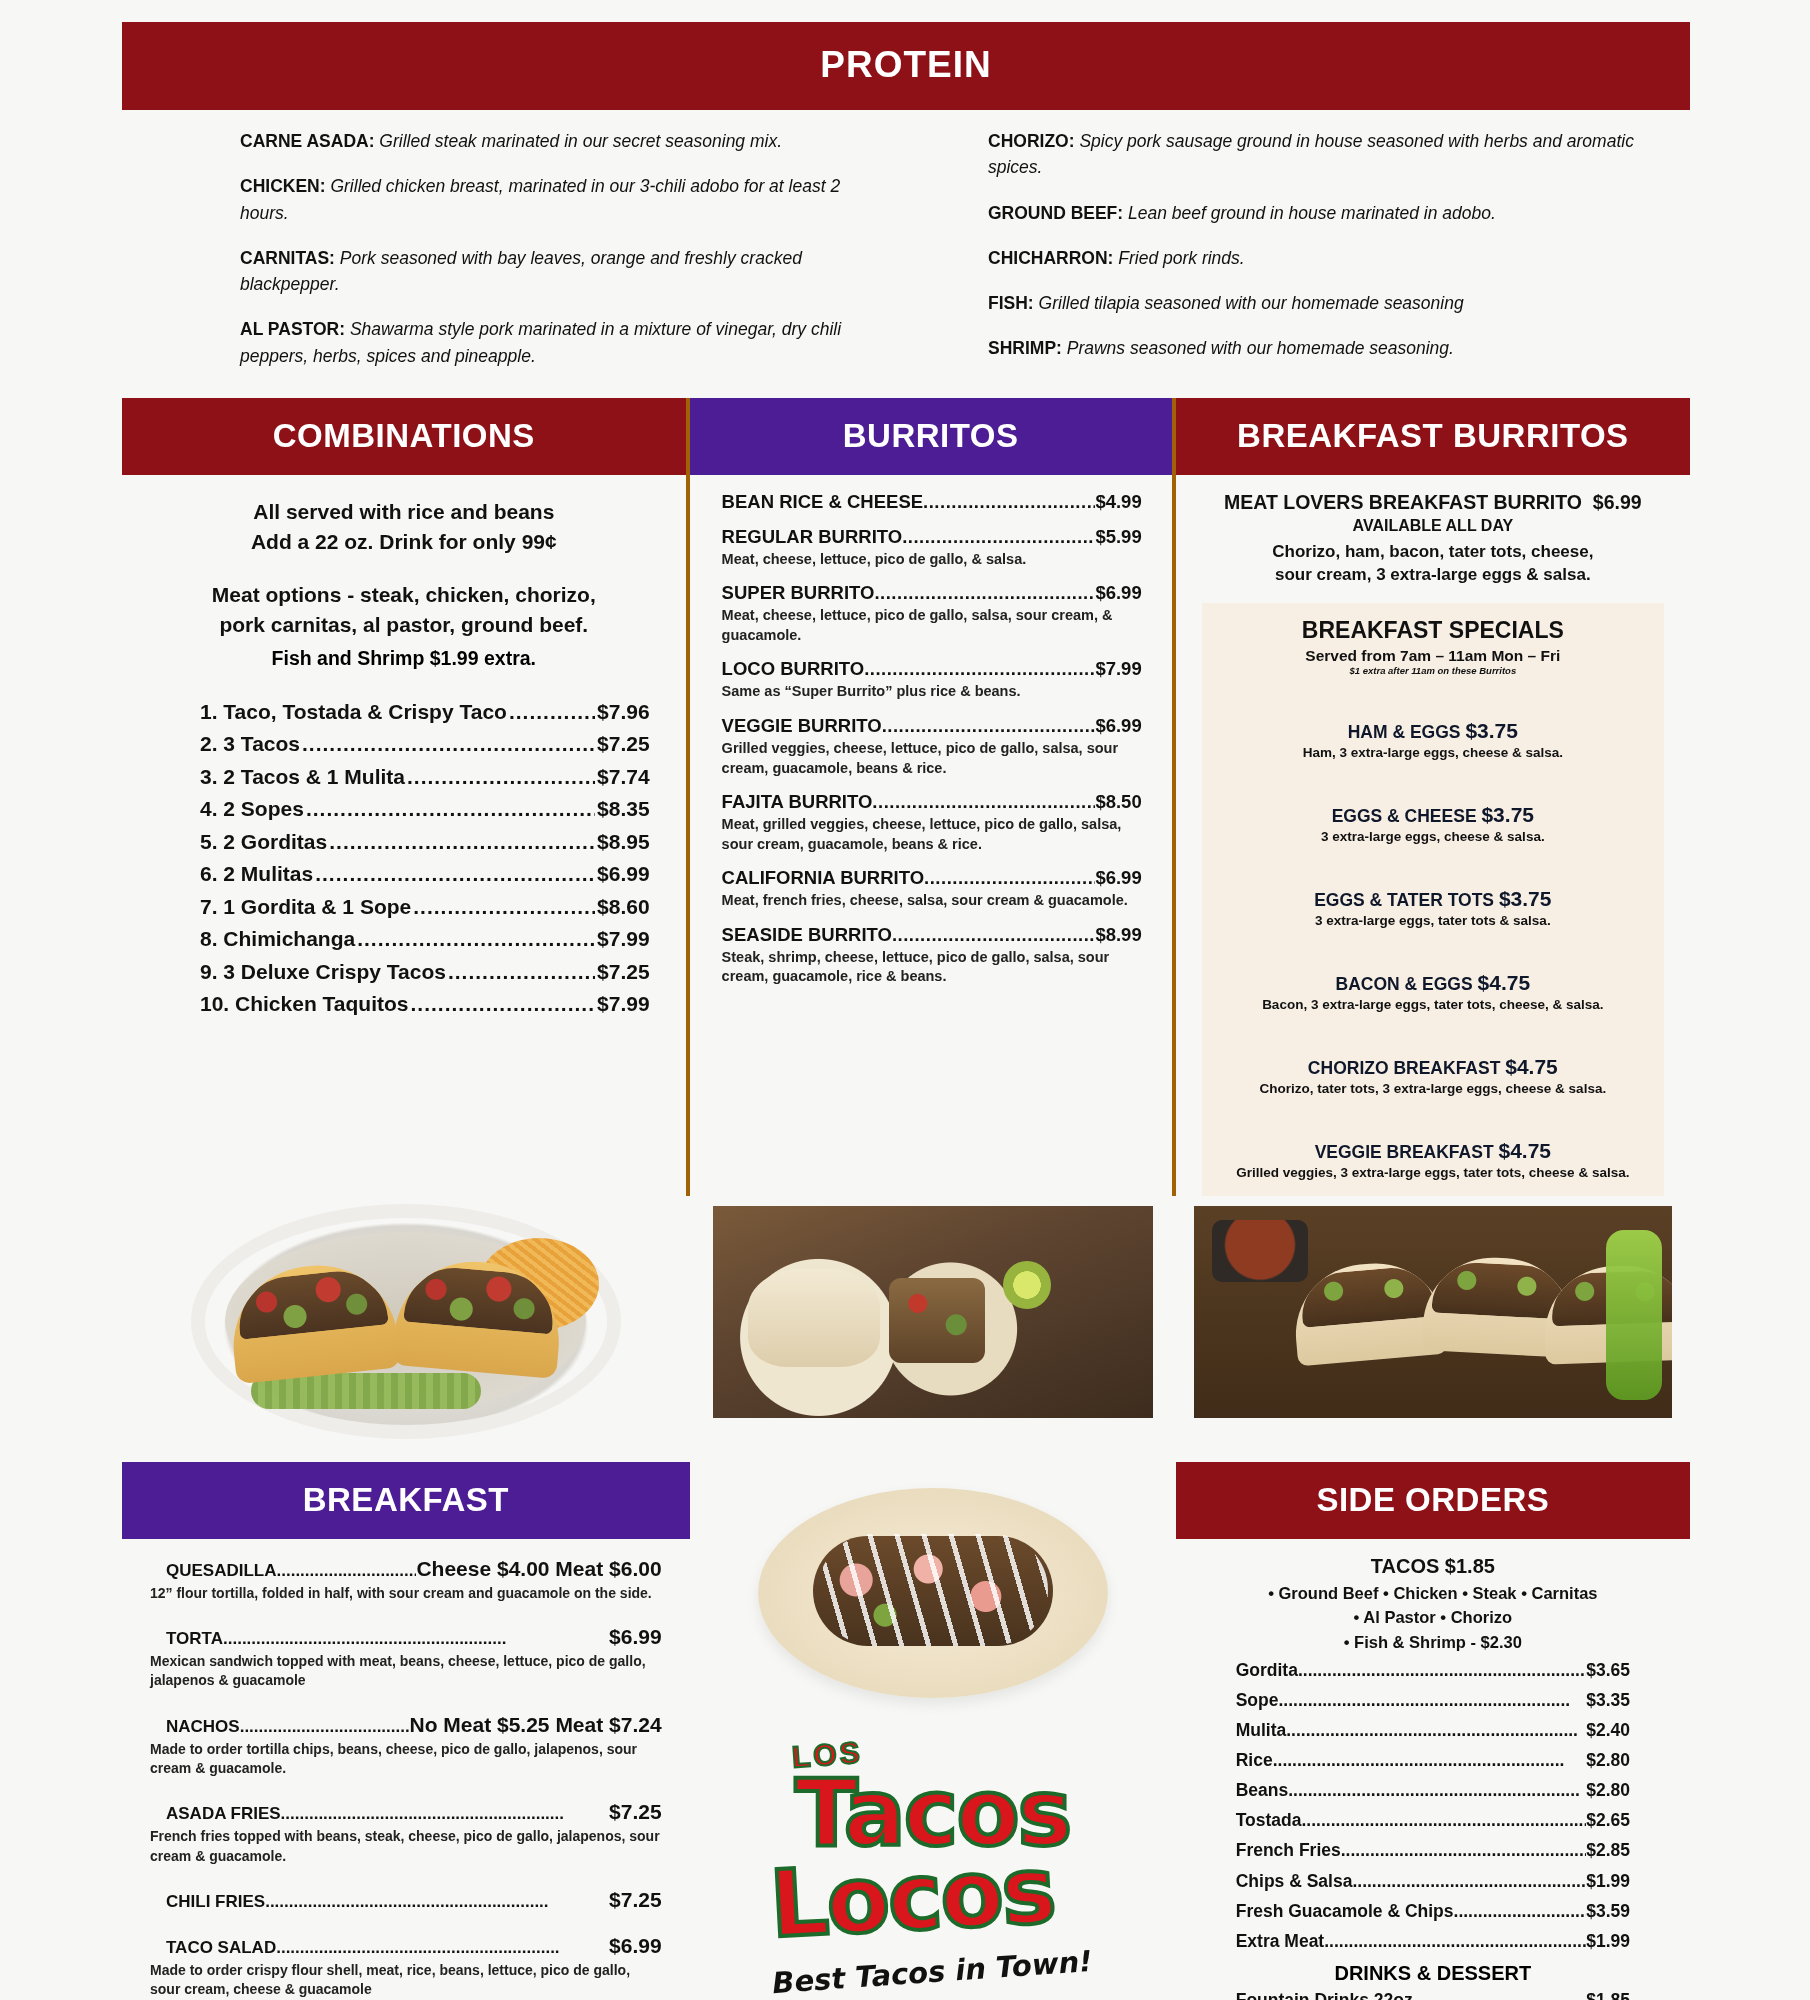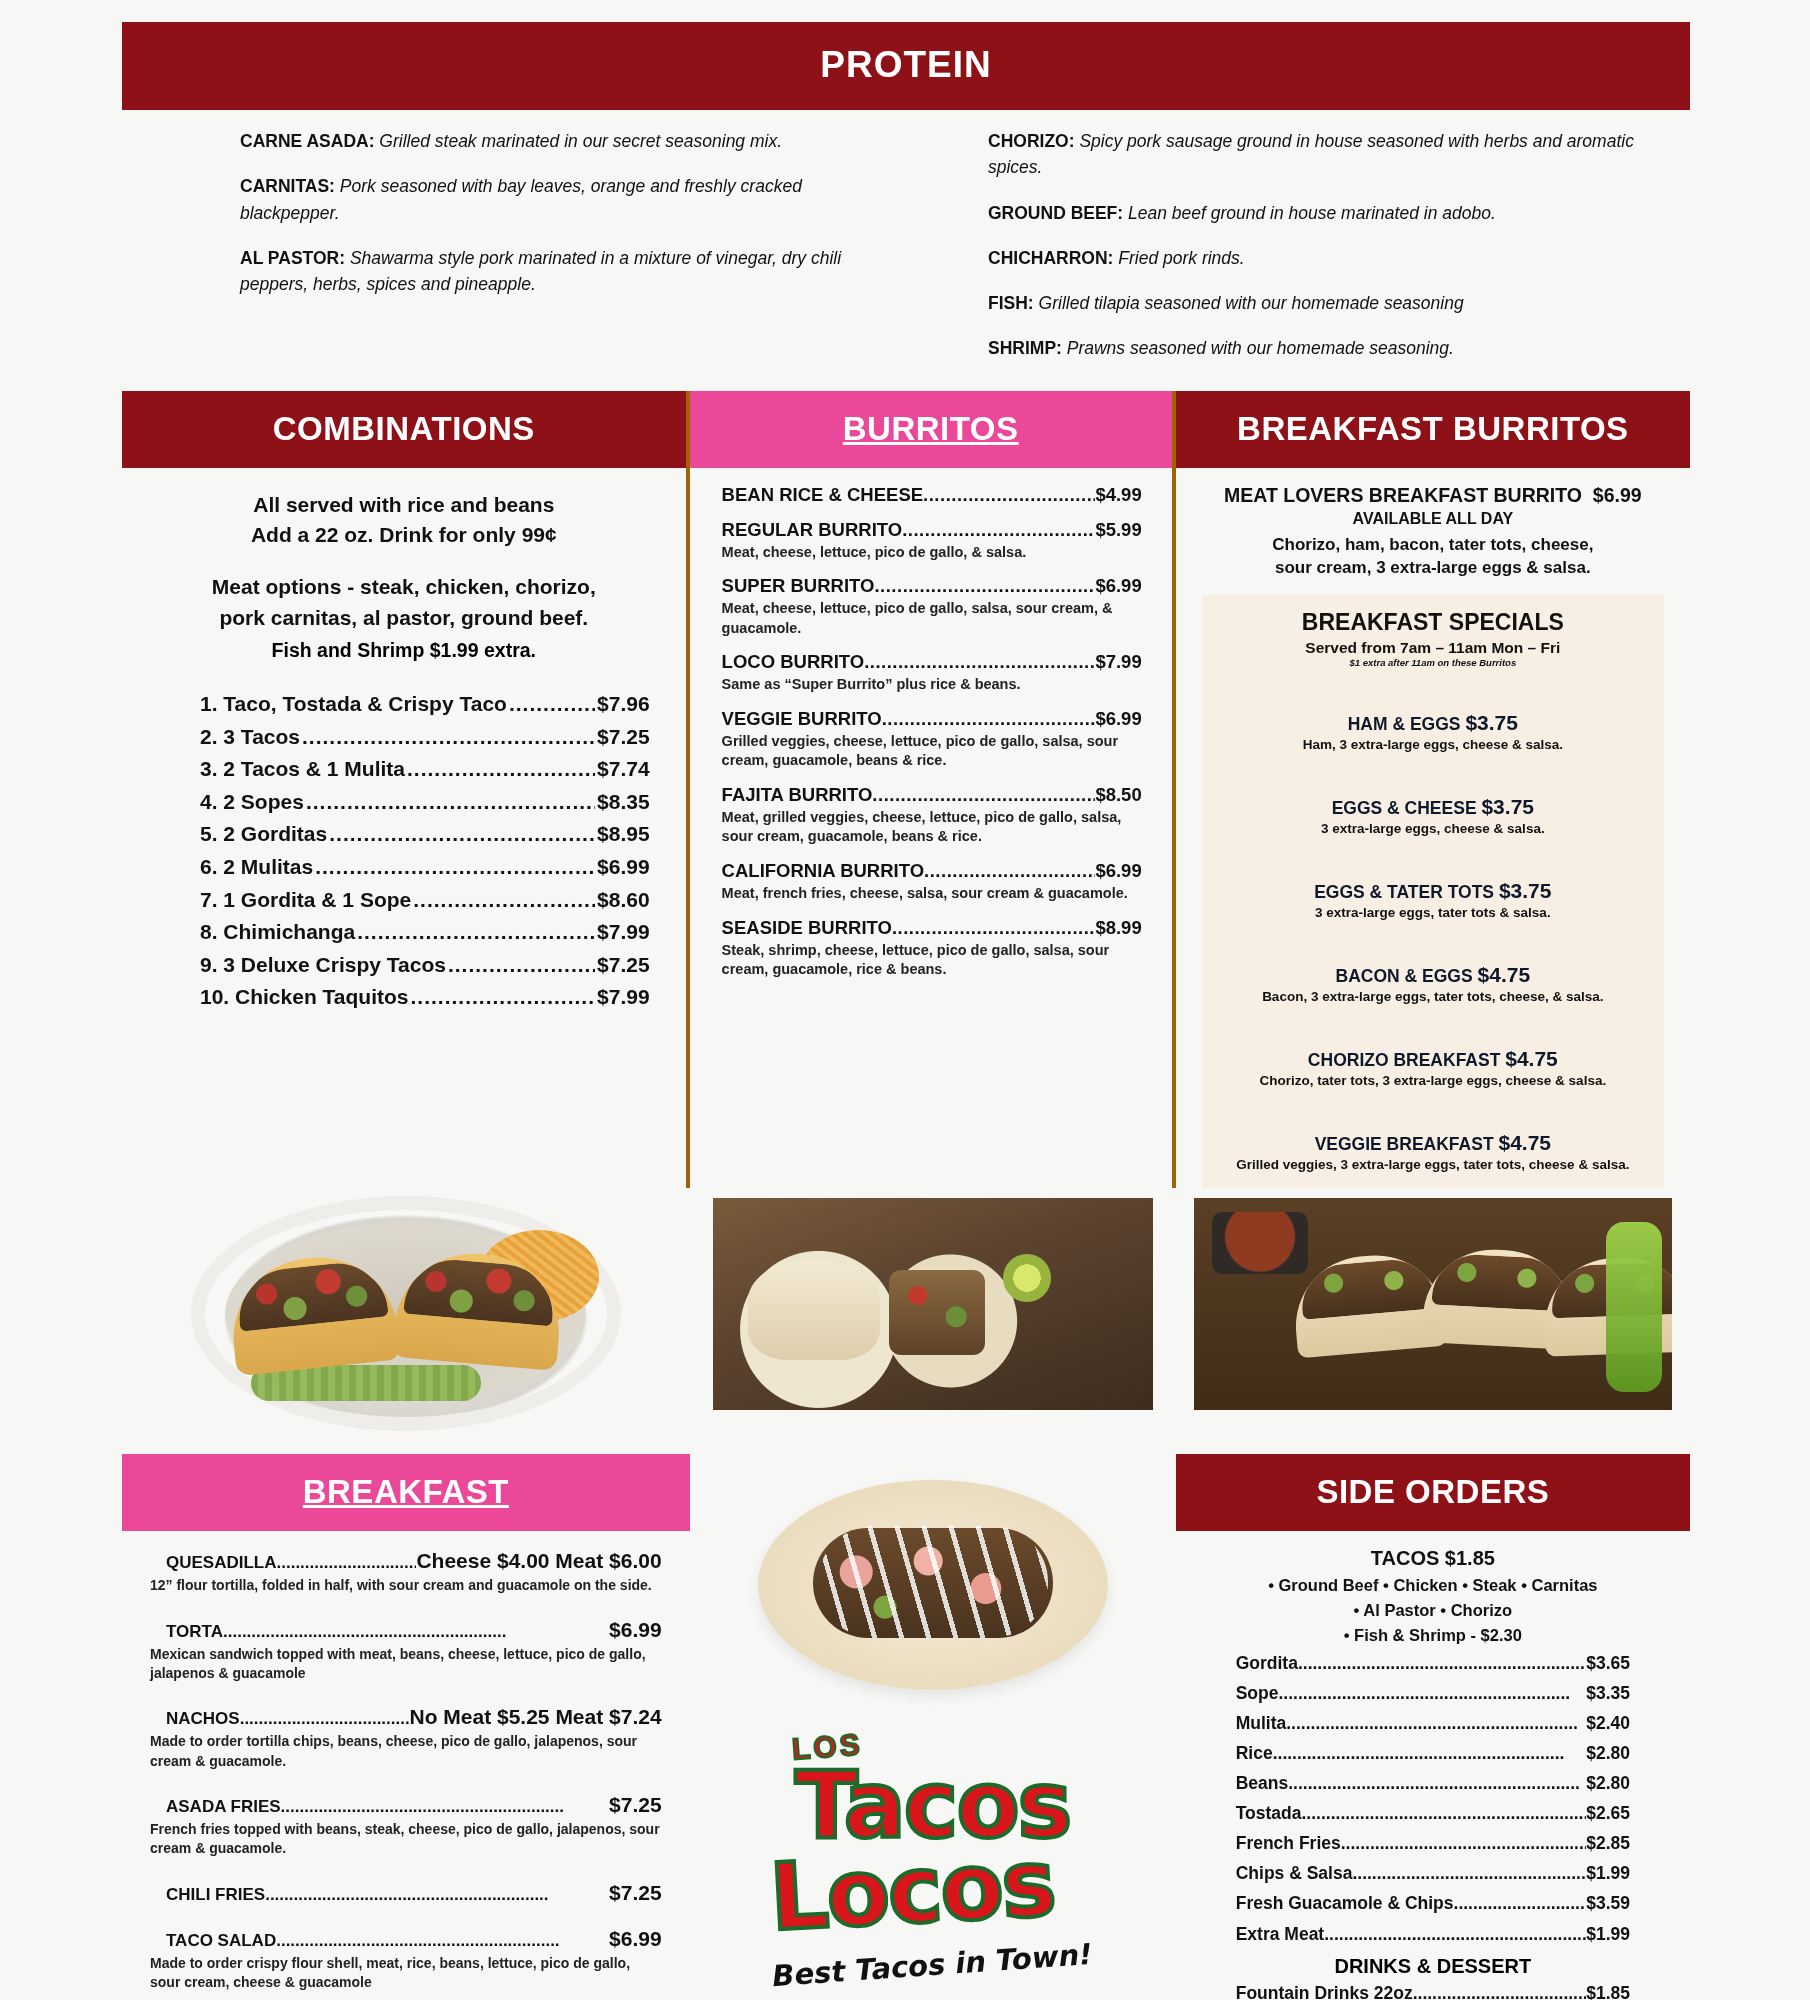--- a/index.html
+++ b/index.html
@@ -56,21 +56,21 @@
 
   .cat-head {
     color: #fff;
     text-align: center;
     font-size: 33px;
     font-weight: bold;
     letter-spacing: 0.5px;
     padding: 19px 0 20px 0;
   }
   .cat-head.red { background: #8f1118; }
-  .cat-head.green { background: #ec4899; text-decoration: underline; }
+  .cat-head.green { background: #4c1d95; }
 
   .vdiv { border-right: 4px solid #a16207; }
 
   
   .comb-body { padding: 22px 36px 0 36px; text-align: center; }
   .comb-lead {
     font-size: 21px; font-weight: bold; line-height: 1.45; color: #111;
   }
   .comb-meat {
     font-size: 21px; font-weight: bold; line-height: 1.45; color: #111;
@@ -319,20 +319,21 @@
 </head>
 <body>
 
 <div class="page">
  <div class="sheet">
 
   <div class="protein-header">PROTEIN</div>
   <div class="protein-body">
     <div class="protein-col" id="protein-left">
           <div class="p-item"><b>CARNE ASADA:</b><i> Grilled steak marinated in our secret seasoning mix.</i></div>
+          <div class="p-item"><b>CHICKEN:</b><i> Grilled chicken breast, marinated in our 3-chili adobo for at least 2 hours.</i></div>
           <div class="p-item"><b>CARNITAS:</b><i> Pork seasoned with bay leaves, orange and freshly cracked blackpepper.</i></div>
           <div class="p-item"><b>AL PASTOR:</b><i> Shawarma style pork marinated in a mixture of vinegar, dry chili peppers, herbs, spices and pineapple.</i></div>
         </div>
     <div class="protein-col right" id="protein-right">
           <div class="p-item"><b>CHORIZO:</b><i> Spicy pork sausage ground in house seasoned with herbs and aromatic spices.</i></div>
           <div class="p-item"><b>GROUND BEEF:</b><i> Lean beef ground in house marinated in adobo.</i></div>
           <div class="p-item"><b>CHICHARRON:</b><i> Fried pork rinds.</i></div>
           <div class="p-item"><b>FISH:</b><i> Grilled tilapia seasoned with our homemade seasoning</i></div>
           <div class="p-item"><b>SHRIMP:</b><i> Prawns seasoned with our homemade seasoning.</i></div>
         </div>

